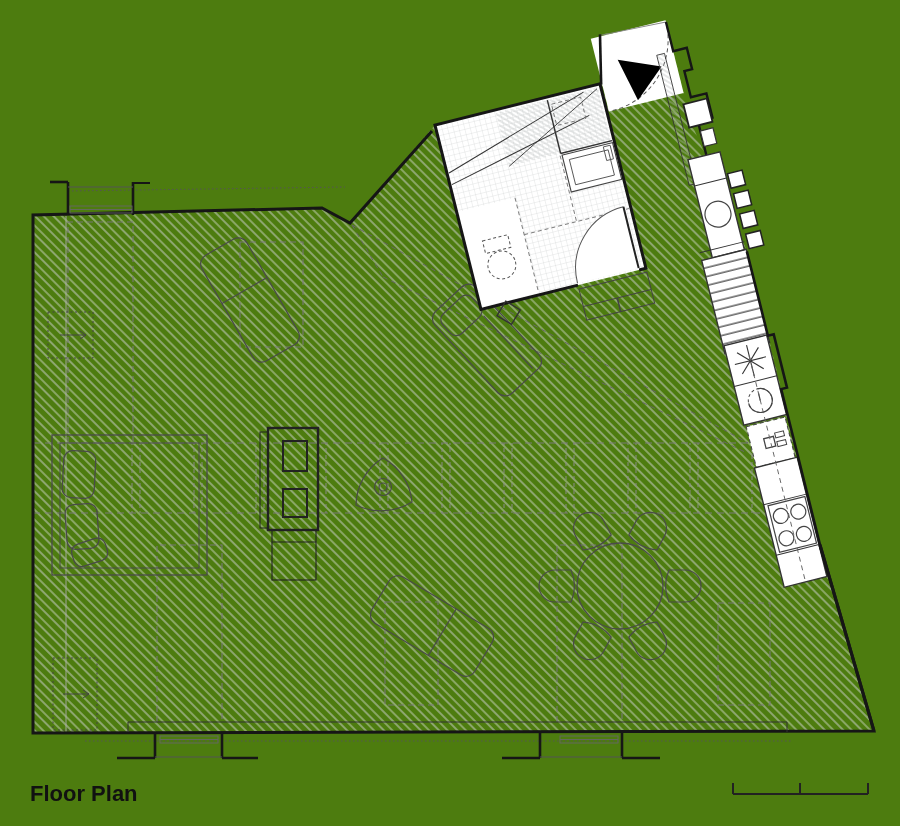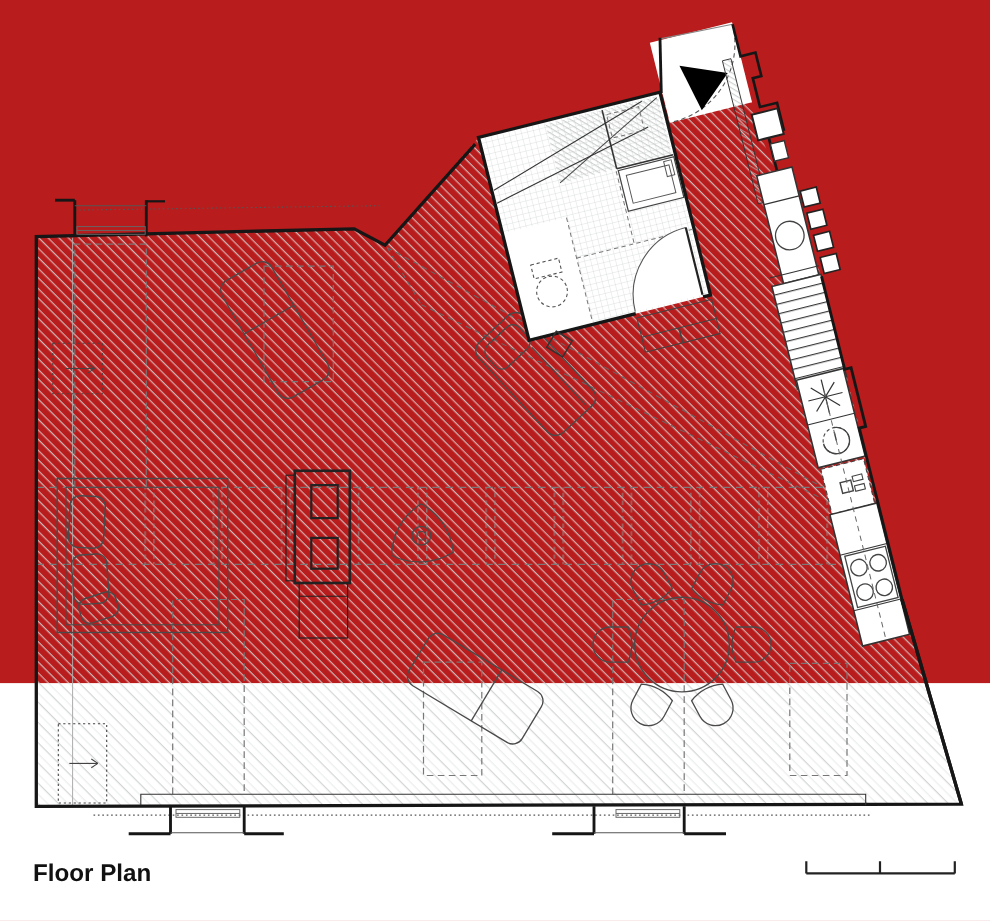--- a/index.html
+++ b/index.html
@@ -1,16 +1,16 @@
 <!DOCTYPE html>
 <html><head>
 <meta charset="utf-8">
 <style>
   html,body{margin:0;padding:0;background:#ffffff;width:900px;height:837px;overflow:hidden;}
-  .page{position:relative;width:900px;height:621px;background:#b91c1c;font-family:"Liberation Sans",sans-serif;}
+  .page{position:relative;width:900px;height:826px;background:#4d7c0f;font-family:"Liberation Sans",sans-serif;}
   svg{display:block;}
   text.title{font-family:"Liberation Sans",sans-serif;font-weight:bold;font-size:22px;fill:#111;}
 </style>
 </head>
 <body>
 
 <div class="page">
 <svg width="900" height="837" viewBox="0 0 900 837">
   <defs>
     <pattern id="hatch" width="13" height="13" patternUnits="userSpaceOnUse" patternTransform="rotate(-45)">

